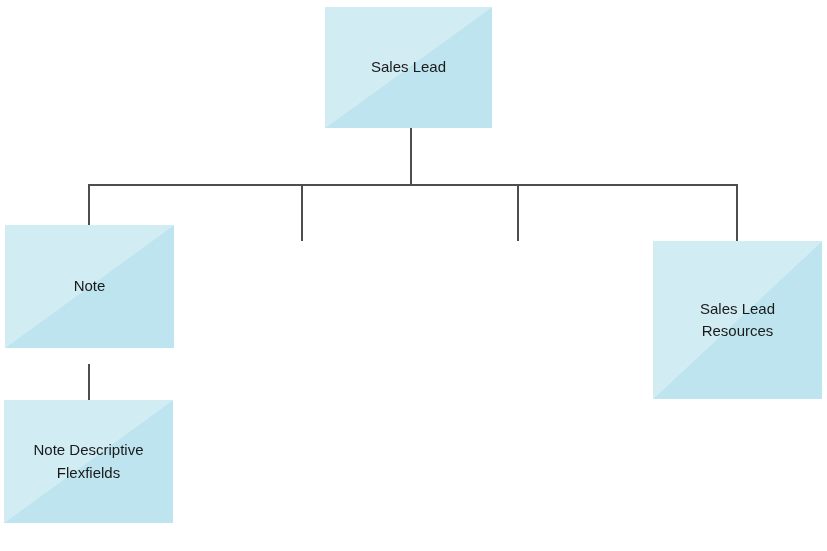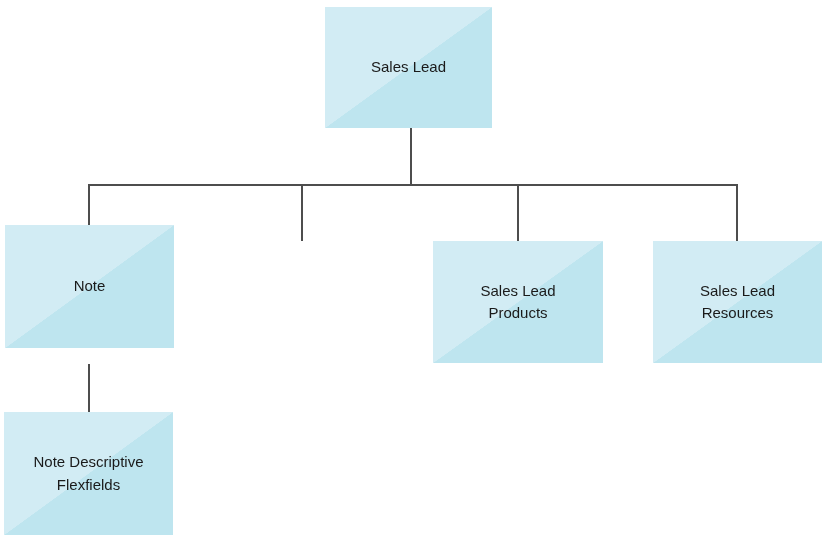--- a/index.html
+++ b/index.html
@@ -32,22 +32,22 @@
   }
   .connector{
     position:absolute;
     background:var(--connector);
   }
   
   .n-root      {left:325px; top:7px;   width:167px; height:121px;}
   .n-note      {left:5px;   top:225px; width:169px; height:123px;}
   .n-contacts  {left:218px; top:241px; width:167px; height:122px;}
   .n-products  {left:433px; top:241px; width:170px; height:122px;}
-  .n-resources {left:653px; top:241px; width:169px; height:122px;}
-  .n-flex      {left:4px;   top:412px; width:169px; height:123px;}
+  .n-resources {left:653px; top:241px; width:169px; height:158px;}
+  .n-flex      {left:4px;   top:400px; width:169px; height:123px;}
   
   .c-root-down      {left:410px; top:128px; width:2px;   height:57px;}
   .c-bus            {left:88px;  top:184px; width:650px; height:2px;}
   .c-drop-note      {left:88px;  top:184px; width:2px;   height:57px;}
   .c-drop-contacts  {left:301px; top:184px; width:2px;   height:57px;}
   .c-drop-products  {left:517px; top:184px; width:2px;   height:57px;}
   .c-drop-resources {left:736px; top:184px; width:2px;   height:57px;}
   .c-note-to-flex   {left:88px;  top:364px; width:2px;   height:58px;}
 </style>
 </head>
@@ -65,23 +65,20 @@
 
   <div class="node n-root">
     <span>Sales Lead</span>
   </div>
 
   <div class="node n-note">
     <span>Note</span>
   </div>
 
 
-  <div class="node n-products">
-    <span>Sales Lead Products</span>
-  </div>
 
   <div class="node n-resources">
     <span>Sales Lead Resources</span>
   </div>
 
   <div class="node n-flex">
     <span>Note Descriptive Flexfields</span>
   </div>
 
 </div>

